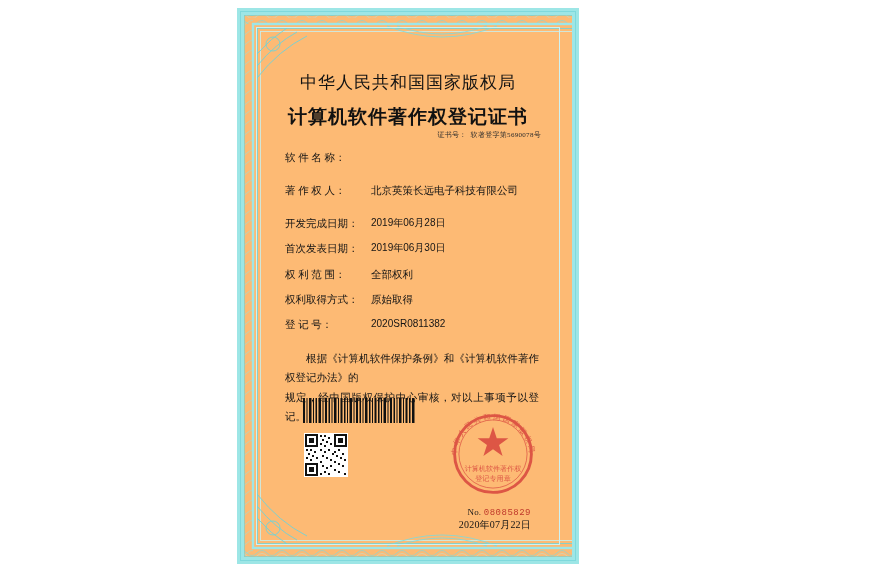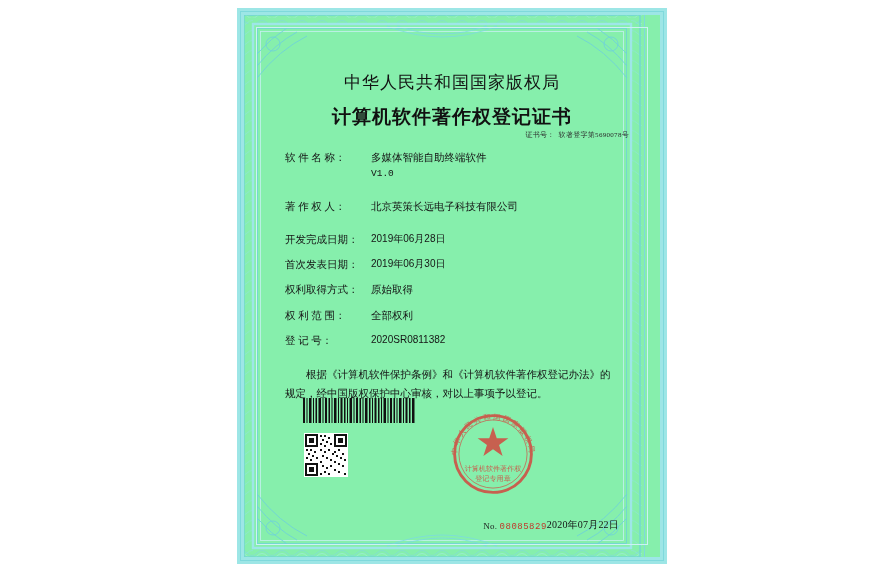--- a/index.html
+++ b/index.html
@@ -19,23 +19,23 @@
     width: 884px;
     height: 572px;
     background: #ffffff;
   }
 
   
   .certificate {
     position: absolute;
     left: 237px;
     top: 8px;
-    width: 430px;
+    width: 342px;
     height: 556px;
-    background: #86efac;
+    background: #fdba74;
     overflow: hidden;
   }
 
   
   .border-outer {
     position: absolute;
     left: 0; top: 0; right: 0; bottom: 0;
     border: 7px solid #9de6e6;
     box-sizing: border-box;
   }
@@ -176,20 +176,21 @@
   
   .footer {
     position: absolute;
     left: 26px;
     right: 26px;
     bottom: 32px;
     display: flex;
     justify-content: flex-end;
     align-items: flex-end;
     padding: 0 22px 0 22px;
+    flex-direction: column;
   }
   .serial {
     font-size: 9px;
     color: #1a1a1a;
     letter-spacing: 0.2px;
   }
   .serial .num {
     color: #c0392b;
     font-family: "Liberation Mono", monospace;
     letter-spacing: 0.5px;
@@ -257,49 +258,45 @@
       <div class="title-sub">计算机软件著作权登记证书</div>
 
       <div class="cert-no-line">
         <span class="label">证书号：</span><span class="value">软著登字第5690078号</span>
       </div>
 
       <div class="fields">
 
         <div class="row">
           <div class="lbl">软 件 名 称：</div>
-          <div class="val">
-            <span>多媒体智能自助终端软件</span>
-            <span class="sub">V1.0</span>
-          </div>
         </div>
 
         <div class="row gap-before">
           <div class="lbl">著 作 权 人：</div>
           <div class="val">北京英策长远电子科技有限公司</div>
         </div>
 
         <div class="row gap-before">
           <div class="lbl">开发完成日期：</div>
           <div class="val mono">2019年06月28日</div>
         </div>
 
         <div class="row">
           <div class="lbl">首次发表日期：</div>
           <div class="val mono">2019年06月30日</div>
         </div>
 
         <div class="row">
+          <div class="lbl">权 利 范 围：</div>
+          <div class="val">全部权利</div>
+        </div>
+
+        <div class="row">
           <div class="lbl">权利取得方式：</div>
           <div class="val">原始取得</div>
-        </div>
-
-        <div class="row">
-          <div class="lbl">权 利 范 围：</div>
-          <div class="val">全部权利</div>
         </div>
 
         <div class="row">
           <div class="lbl">登 记 号：</div>
           <div class="val mono">2020SR0811382</div>
         </div>
 
       </div>
 
       <div class="para">

